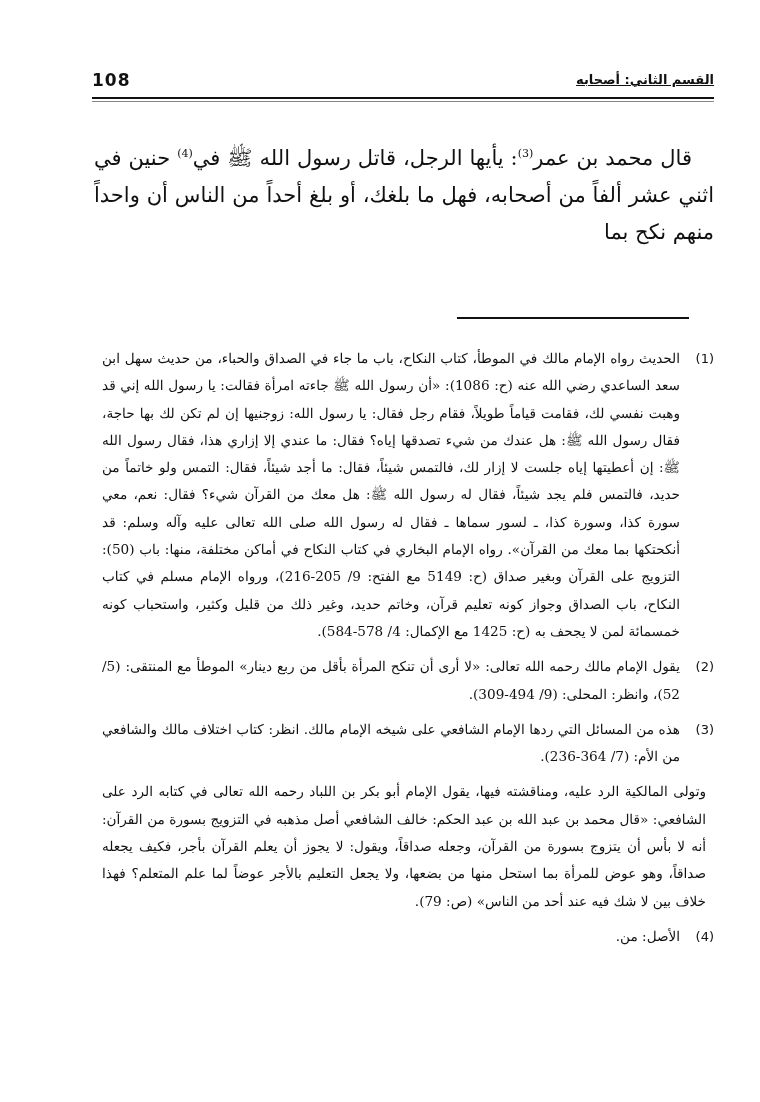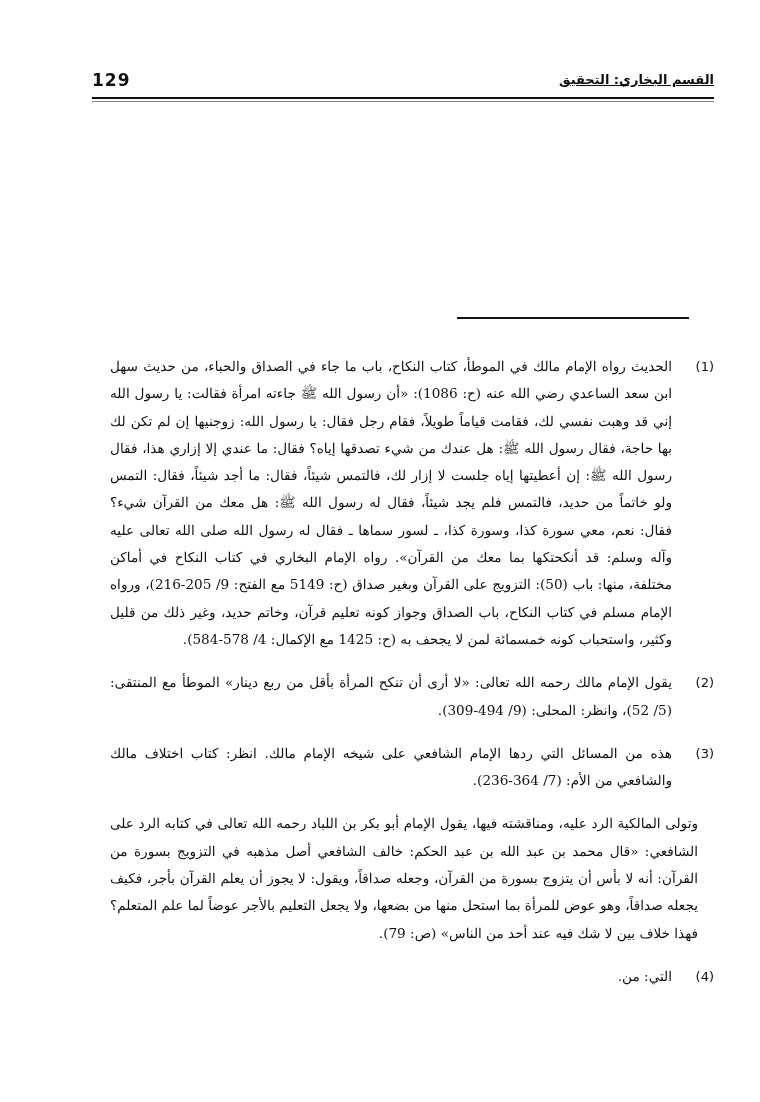--- a/index.html
+++ b/index.html
@@ -36,48 +36,51 @@
     }
     .footnotes {
       position: absolute; top: 337px; left: 94px; width: 620px;
       font-size: 13.6px; line-height: 27.3px; text-align: justify; text-align-last: right;
     }
     .footnote { margin: 0; padding-right: 26px; position: relative; }
     .fn-num {
       position: absolute; right: 0; top: 0; direction: ltr;
       font-family: "DejaVu Sans", sans-serif; font-size: 13px;
     }
-    .fn-para { margin: 16px; }
+    .fn-para { margin: 8px; }
   </style>
 </head>
 <body>
 
 <div class="header">
-  <span class="header-title">القسم البخاري: التحقيق</span>
-  <span class="page-number">129</span>
+  <span class="header-title">القسم الثاني: أصحابه</span>
+  <span class="page-number">108</span>
 </div>
 <div class="header-rule-thick"></div>
 <div class="header-rule-thin"></div>
 
 <div class="main-text">
+  <p>
+    <span>قال محمد بن عمر</span><sup>(3)</sup><span>: يأيها الرجل، قاتل رسول الله ﷺ في</span><sup>(4)</sup><span> حنين في اثني عشر ألفاً من أصحابه، فهل ما بلغك، أو بلغ أحداً من الناس أن واحداً منهم نكح بما</span>
+  </p>
 </div>
 
 <div class="separator"></div>
 
 <div class="footnotes">
   <div class="footnote">
     <span class="fn-num">(1)</span>
     <p class="fn-para">الحديث رواه الإمام مالك في الموطأ، كتاب النكاح، باب ما جاء في الصداق والحباء، من حديث سهل ابن سعد الساعدي رضي الله عنه (ح: 1086): «أن رسول الله ﷺ جاءته امرأة فقالت: يا رسول الله إني قد وهبت نفسي لك، فقامت قياماً طويلاً، فقام رجل فقال: يا رسول الله: زوجنيها إن لم تكن لك بها حاجة، فقال رسول الله ﷺ: هل عندك من شيء تصدقها إياه؟ فقال: ما عندي إلا إزاري هذا، فقال رسول الله ﷺ: إن أعطيتها إياه جلست لا إزار لك، فالتمس شيئاً، فقال: ما أجد شيئاً، فقال: التمس ولو خاتماً من حديد، فالتمس فلم يجد شيئاً، فقال له رسول الله ﷺ: هل معك من القرآن شيء؟ فقال: نعم، معي سورة كذا، وسورة كذا، ـ لسور سماها ـ فقال له رسول الله صلى الله تعالى عليه وآله وسلم: قد أنكحتكها بما معك من القرآن». رواه الإمام البخاري في كتاب النكاح في أماكن مختلفة، منها: باب (50): التزويج على القرآن وبغير صداق (ح: 5149 مع الفتح: 9/ 205-216)، ورواه الإمام مسلم في كتاب النكاح، باب الصداق وجواز كونه تعليم قرآن، وخاتم حديد، وغير ذلك من قليل وكثير، واستحباب كونه خمسمائة لمن لا يجحف به (ح: 1425 مع الإكمال: 4/ 578-584).</p>
   </div>
   <div class="footnote">
     <span class="fn-num">(2)</span>
     <p class="fn-para">يقول الإمام مالك رحمه الله تعالى: «لا أرى أن تنكح المرأة بأقل من ربع دينار» الموطأ مع المنتقى: (5/ 52)، وانظر: المحلى: (9/ 494-309).</p>
   </div>
   <div class="footnote">
     <span class="fn-num">(3)</span>
     <p class="fn-para">هذه من المسائل التي ردها الإمام الشافعي على شيخه الإمام مالك. انظر: كتاب اختلاف مالك والشافعي من الأم: (7/ 364-236).</p>
   </div>
   <p class="fn-para">وتولى المالكية الرد عليه، ومناقشته فيها، يقول الإمام أبو بكر بن اللباد رحمه الله تعالى في كتابه الرد على الشافعي: «قال محمد بن عبد الله بن عبد الحكم: خالف الشافعي أصل مذهبه في التزويج بسورة من القرآن: أنه لا بأس أن يتزوج بسورة من القرآن، وجعله صداقاً، ويقول: لا يجوز أن يعلم القرآن بأجر، فكيف يجعله صداقاً، وهو عوض للمرأة بما استحل منها من بضعها، ولا يجعل التعليم بالأجر عوضاً لما علم المتعلم؟ فهذا خلاف بين لا شك فيه عند أحد من الناس» (ص: 79).</p>
   <div class="footnote">
     <span class="fn-num">(4)</span>
-    <p class="fn-para">التي: من.</p>
+    <p class="fn-para">الأصل: من.</p>
   </div>
 </div>
 
 </body></html>

